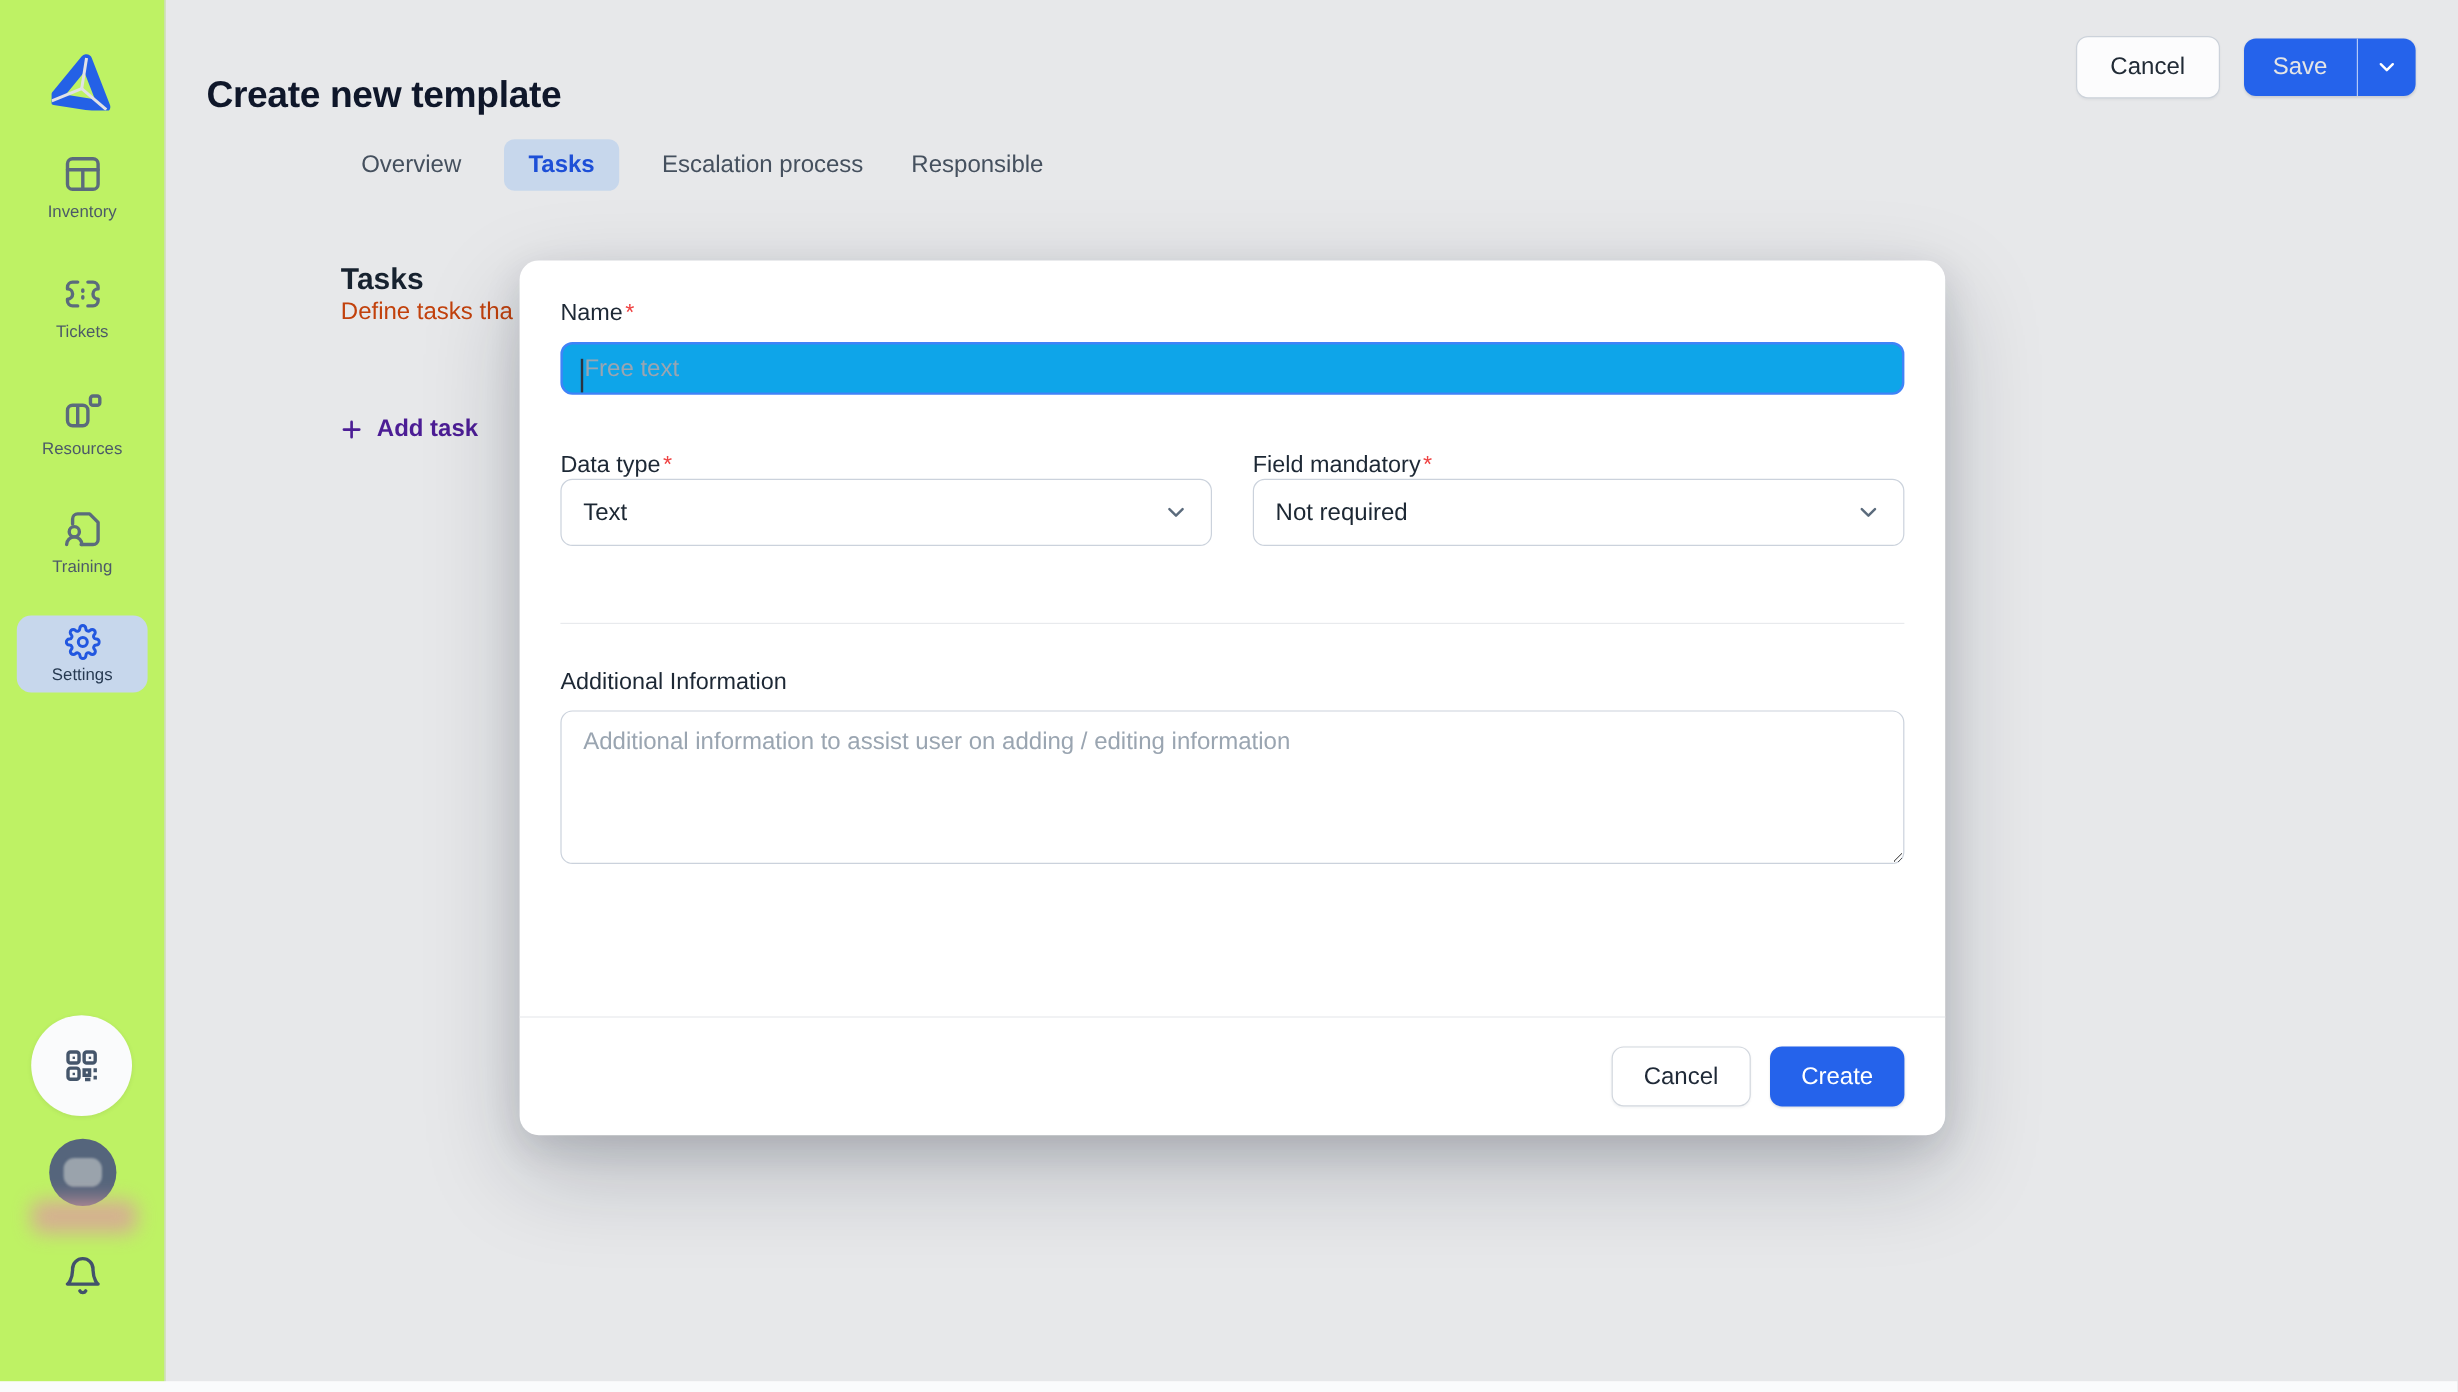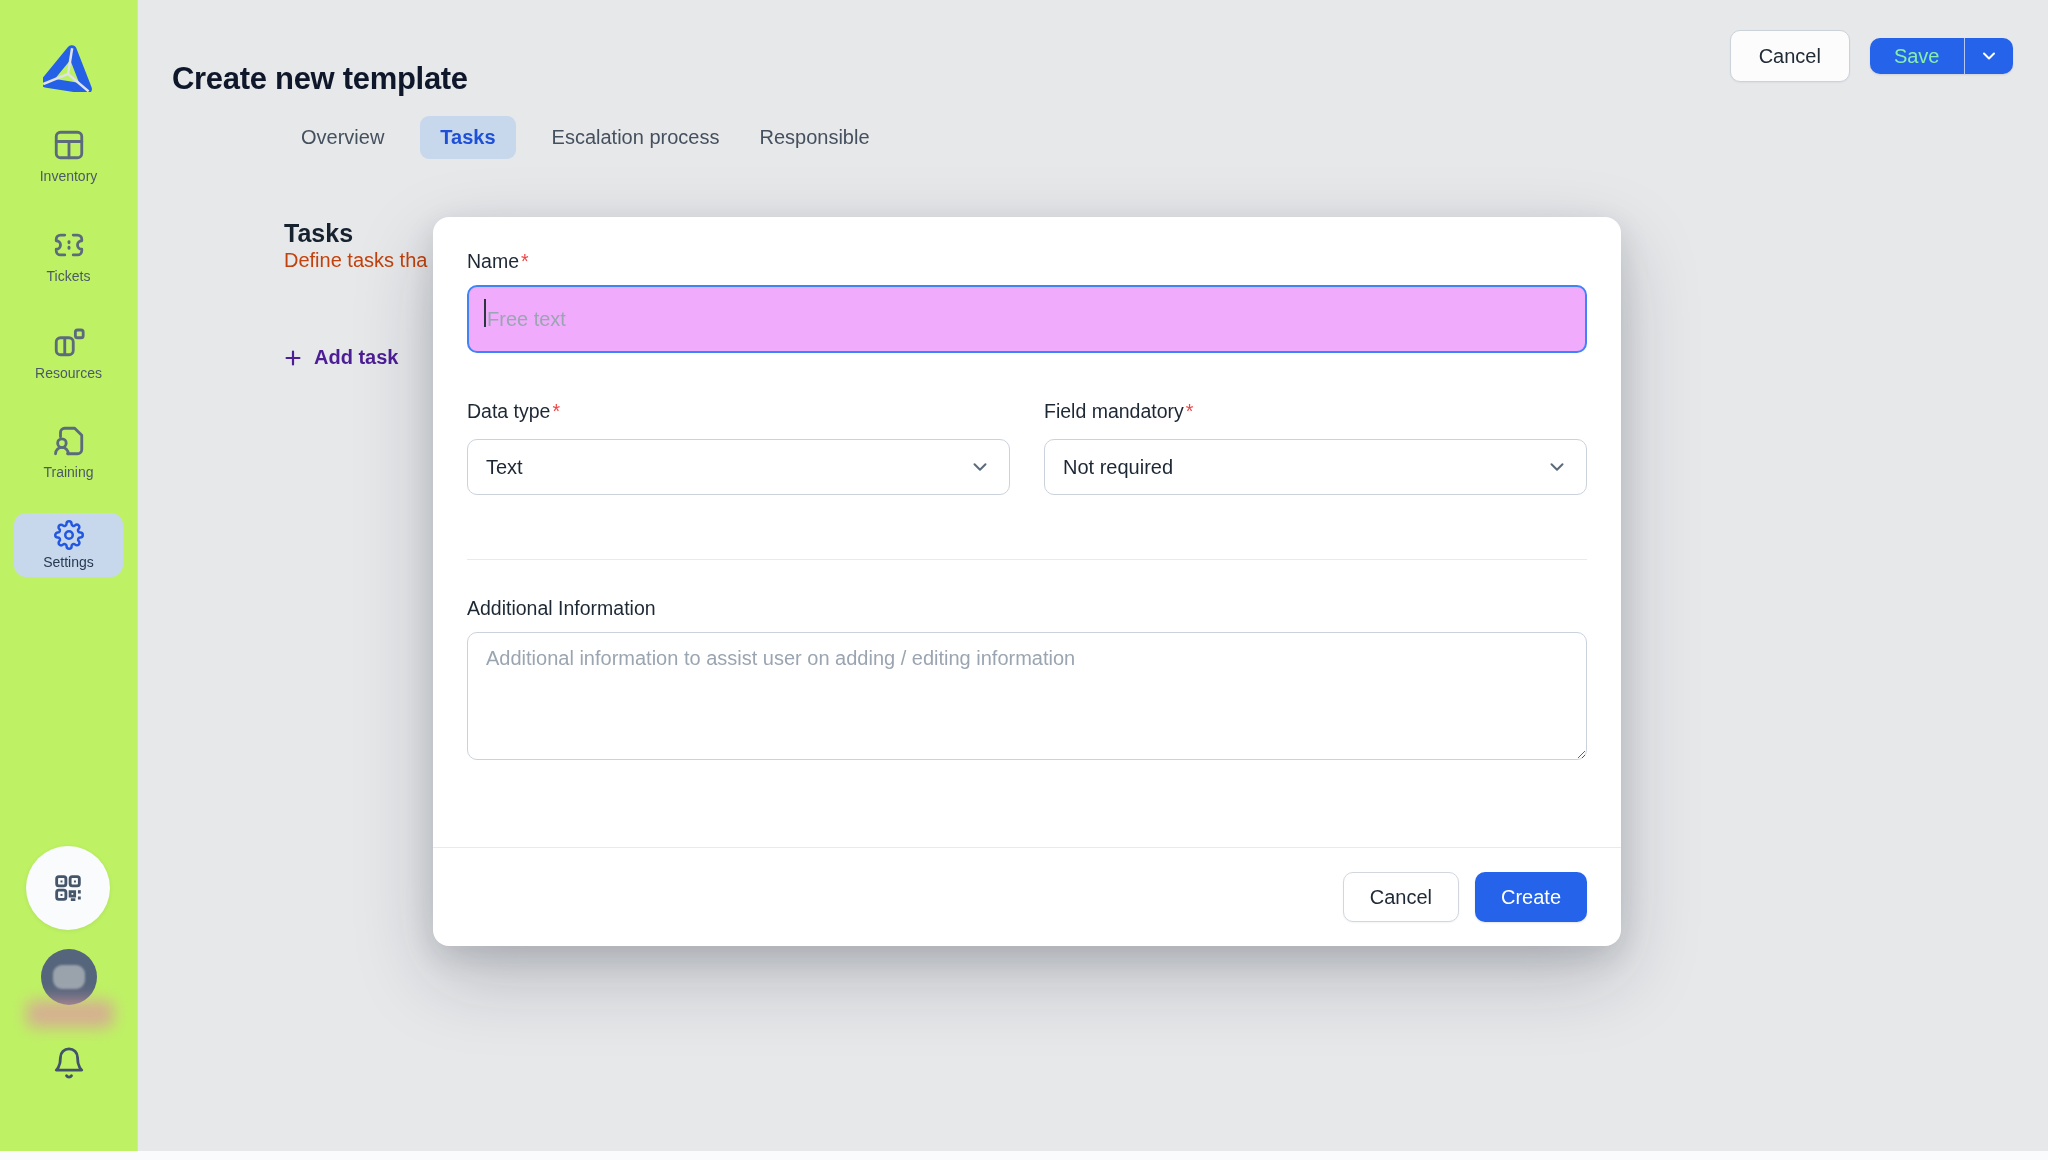--- a/index.html
+++ b/index.html
@@ -39,21 +39,21 @@
   }
   .bell-wrap{position:absolute;left:0;width:137px;display:flex;justify-content:center;color:#42526b;cursor:pointer;}
   .bell-wrap svg{width:34px;height:34px;}
   
   .main{position:absolute;left:138px;top:0;right:0;bottom:0;}
   .topbar{position:absolute;top:0;left:0;right:0;height:110px;}
   .page-title{position:absolute;left:34px;top:40px;font-size:31px;font-weight:700;color:#0f172a;letter-spacing:-.3px;}
   .topbar-actions{position:absolute;right:35px;top:30px;display:flex;gap:20px;align-items:center;}
   .btn{display:inline-flex;align-items:center;justify-content:center;border-radius:10px;font-size:20px;cursor:pointer;box-sizing:border-box;user-select:none;}
   .btn-ghost{height:52px;padding:0 28px;background:#fcfcfd;border:1.5px solid #ccd2da;color:#212b36;box-shadow:0 1px 2px rgba(20,30,50,.05);}
-  .btn-split{height:36px;display:flex;background:#2563eb;color:#86efac;border-radius:10px;overflow:hidden;box-shadow:0 1px 2px rgba(20,30,50,.12);}
+  .btn-split{height:48px;display:flex;background:#2563eb;color:#e5e5e5;border-radius:10px;overflow:hidden;box-shadow:0 1px 2px rgba(20,30,50,.12);}
   .btn-split .split-main{padding:0 24px;display:flex;align-items:center;font-size:20px;cursor:pointer;}
   .btn-split .split-divider{width:1.5px;background:rgba(255,255,255,.65);margin:0;}
   .btn-split .split-caret{width:48px;display:flex;align-items:center;justify-content:center;cursor:pointer;}
   .btn-split .split-caret svg{width:20px;height:20px;}
   
   .tabs{position:absolute;top:116px;left:159px;display:flex;align-items:center;gap:32px;}
   .tab{font-size:20px;color:#45505e;padding:10px 4px;cursor:pointer;border-radius:9px;}
   .tab.active{background:#c7d7ec;color:#1d4fd7;font-weight:600;padding:10px 20px;}
   
   .section-title{position:absolute;left:146px;top:198px;font-size:25px;font-weight:700;color:#17222f;}
@@ -71,29 +71,29 @@
     border-radius:16px 16px 0 0;display:flex;align-items:center;padding:0 34px;box-sizing:border-box;
   }
   .modal-title{font-size:27px;font-weight:600;color:#1a2433;}
   .modal-close{margin-left:auto;width:36px;height:36px;display:flex;align-items:center;justify-content:center;color:#46586c;cursor:pointer;border-radius:8px;}
   .modal-close svg{width:28px;height:28px;}
   .modal-body{flex:1;padding:32px 34px 0 34px;display:flex;flex-direction:column;box-sizing:border-box;}
   .field-label{font-size:19.5px;font-weight:500;color:#1d2835;line-height:24px;}
   .req{color:#ef4444;margin-left:2px;}
   .name-input-wrap{position:relative;margin-top:12px;}
   .text-input{
-    width:100%;height:68px;box-sizing:border-box;border:2.5px solid #3f83f8;border-radius:10px;
-    padding:4px 18px;font-size:20px;font-family:inherit;color:#1c2733;background:#f0abfc;outline:none;
+    width:100%;height:44px;box-sizing:border-box;border:2.5px solid #3f83f8;border-radius:10px;
+    padding:4px 18px;font-size:20px;font-family:inherit;color:#1c2733;background:#0ea5e9;outline:none;
   }
   .text-input::placeholder{color:#9aa5b1;}
   .caret{position:absolute;left:17px;top:14px;width:1.5px;height:28px;background:#2b3440;}
   .field-row{display:flex;gap:34px;margin-top:46px;}
   .field-col{flex:1 1 0;min-width:0;}
   .select{
-    margin-top:16px;height:56px;border:1.5px solid #cbd2dc;border-radius:10px;background:#fff;
+    margin-top:0;height:56px;border:1.5px solid #cbd2dc;border-radius:10px;background:#fff;
     display:flex;align-items:center;padding:0 18px;box-sizing:border-box;cursor:pointer;
   }
   .select .sel-value{font-size:20px;color:#1c2733;}
   .select svg{margin-left:auto;width:22px;height:22px;color:#5b6b7c;}
   .body-divider{height:1px;background:#e8eaed;margin-top:64px;flex:0 0 1px;}
   .addinfo-label{margin-top:36px;}
   .textarea{
     margin-top:12px;height:128px;box-sizing:border-box;width:100%;
     border:1.5px solid #cbd2dc;border-radius:10px;padding:14px 18px;
     font-size:20px;font-family:inherit;color:#1c2733;outline:none;resize:both;

